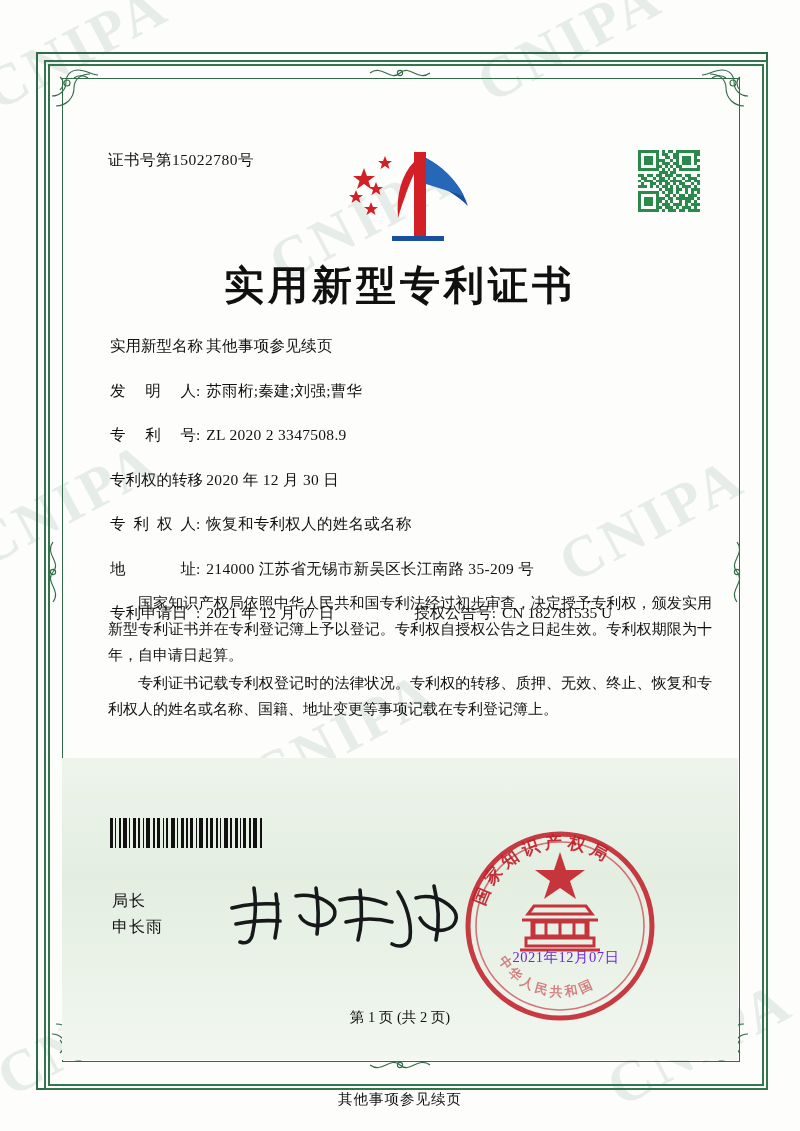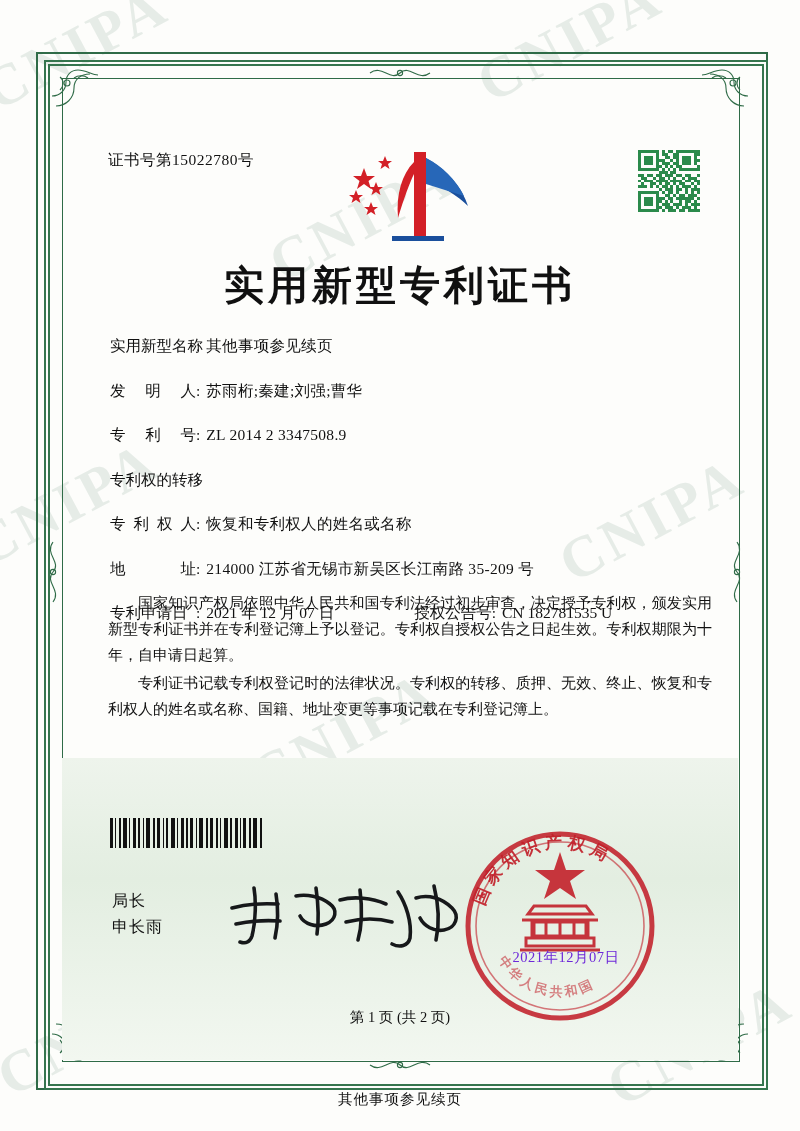--- a/index.html
+++ b/index.html
@@ -839,26 +839,27 @@
         <span class="field-value">苏雨桁;秦建;刘强;曹华</span>
       </div>
 
       <div class="field-row">
         <span class="field-label sp">
           <span>专</span>
           <span>利</span>
           <span>号</span>
         </span>
         <span class="field-colon">:</span>
-        <span class="field-value">ZL 2014 2 3347508.9</span>
+        <span class="field-value">ZL 2020 2 3347508.9</span>
       </div>
 
       <div class="field-row">
         <span class="field-label">专利权的转移</span>
         <span class="field-colon">:</span>
+        <span class="field-value">2020 年 12 月 30 日</span>
       </div>
 
       <div class="field-row">
         <span class="field-label sp">
           <span>专</span>
           <span>利</span>
           <span>权</span>
           <span>人</span>
         </span>
         <span class="field-colon">:</span>

